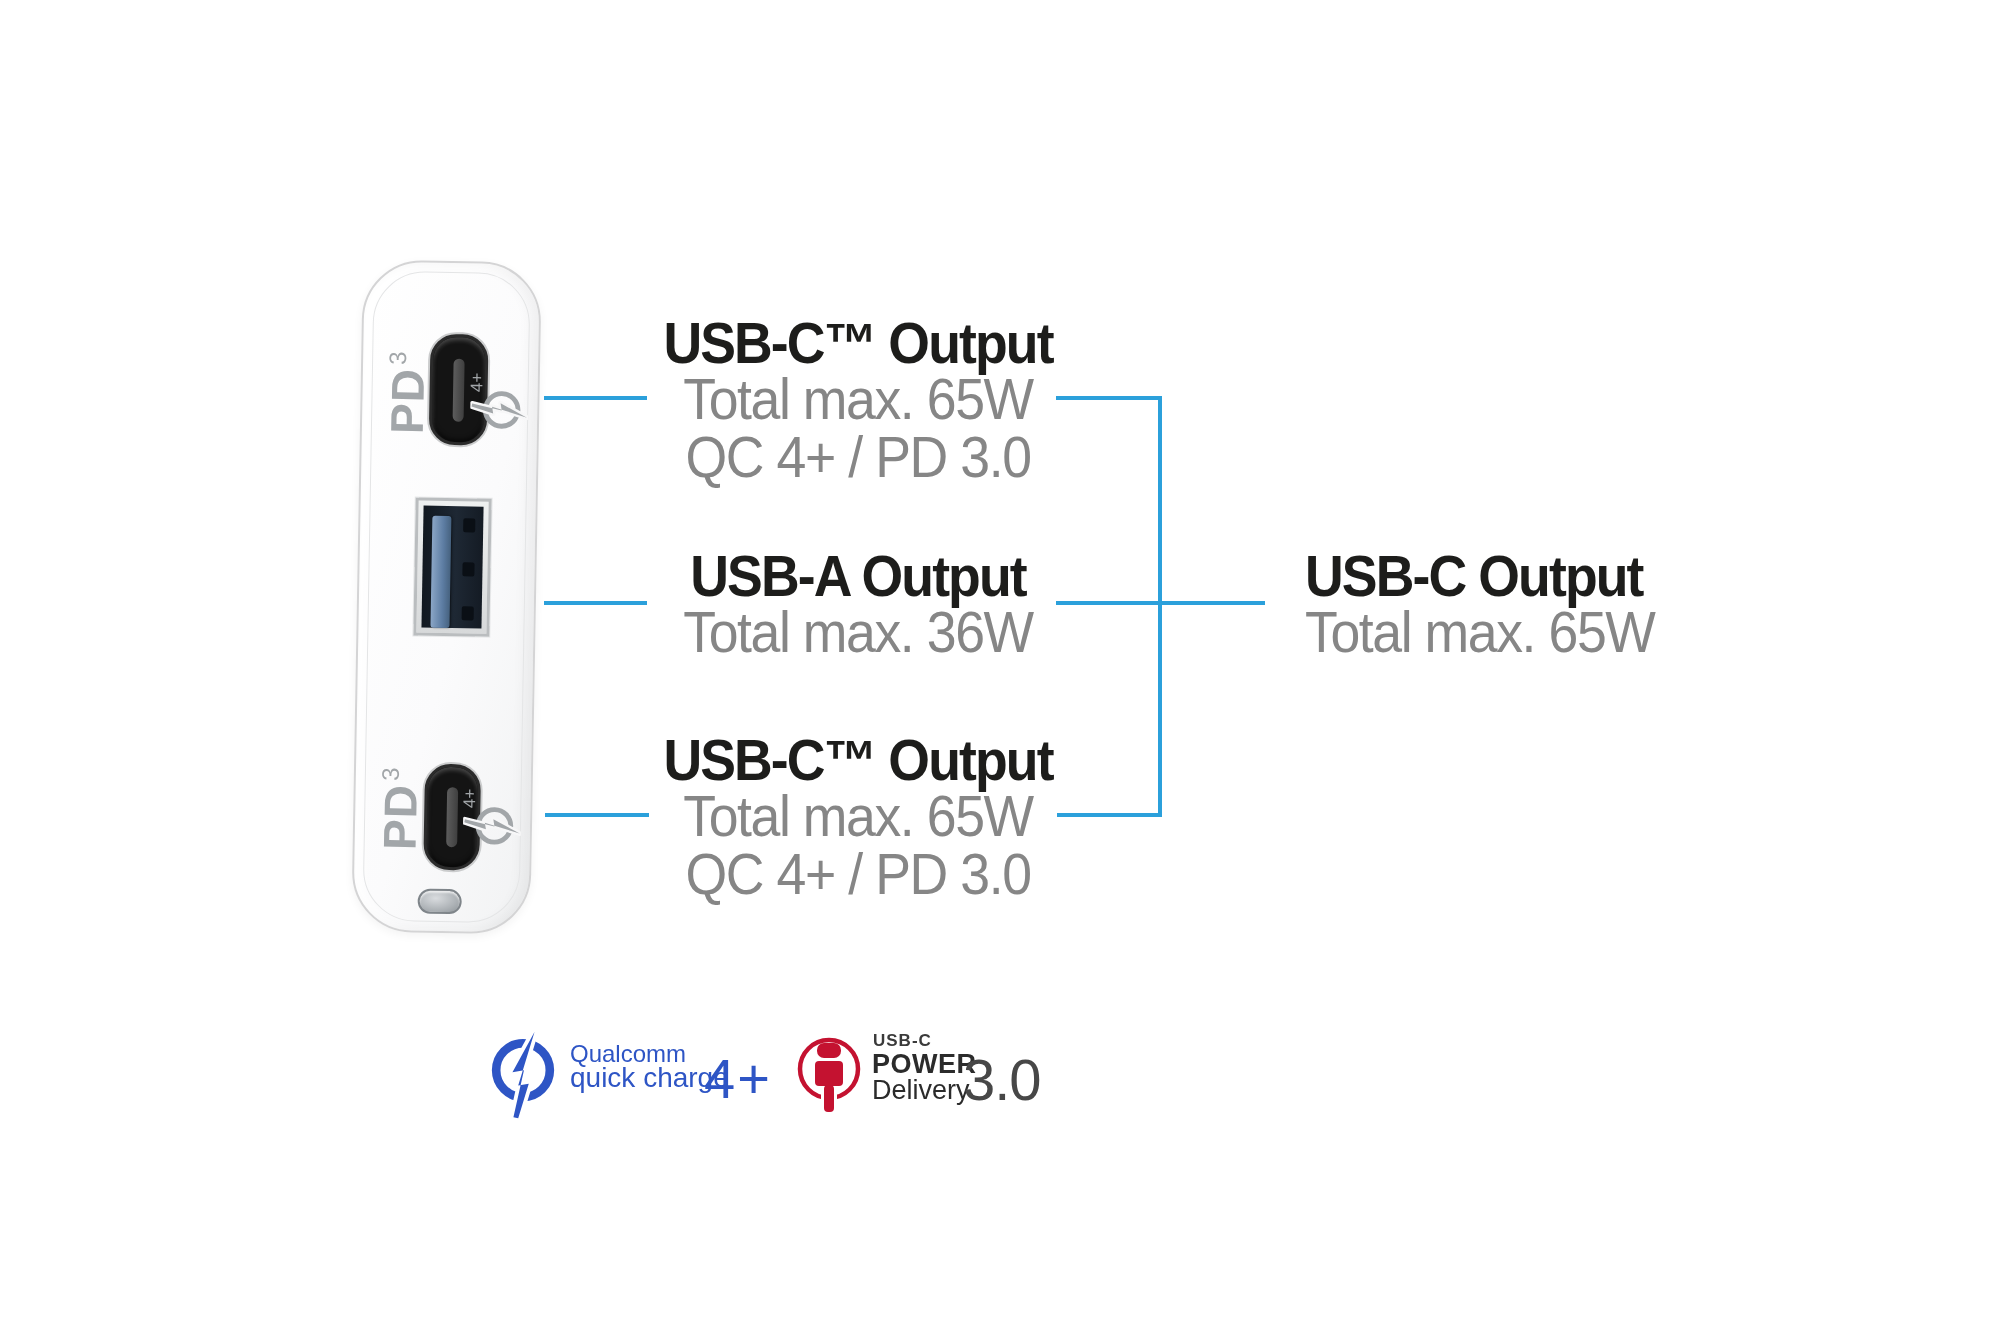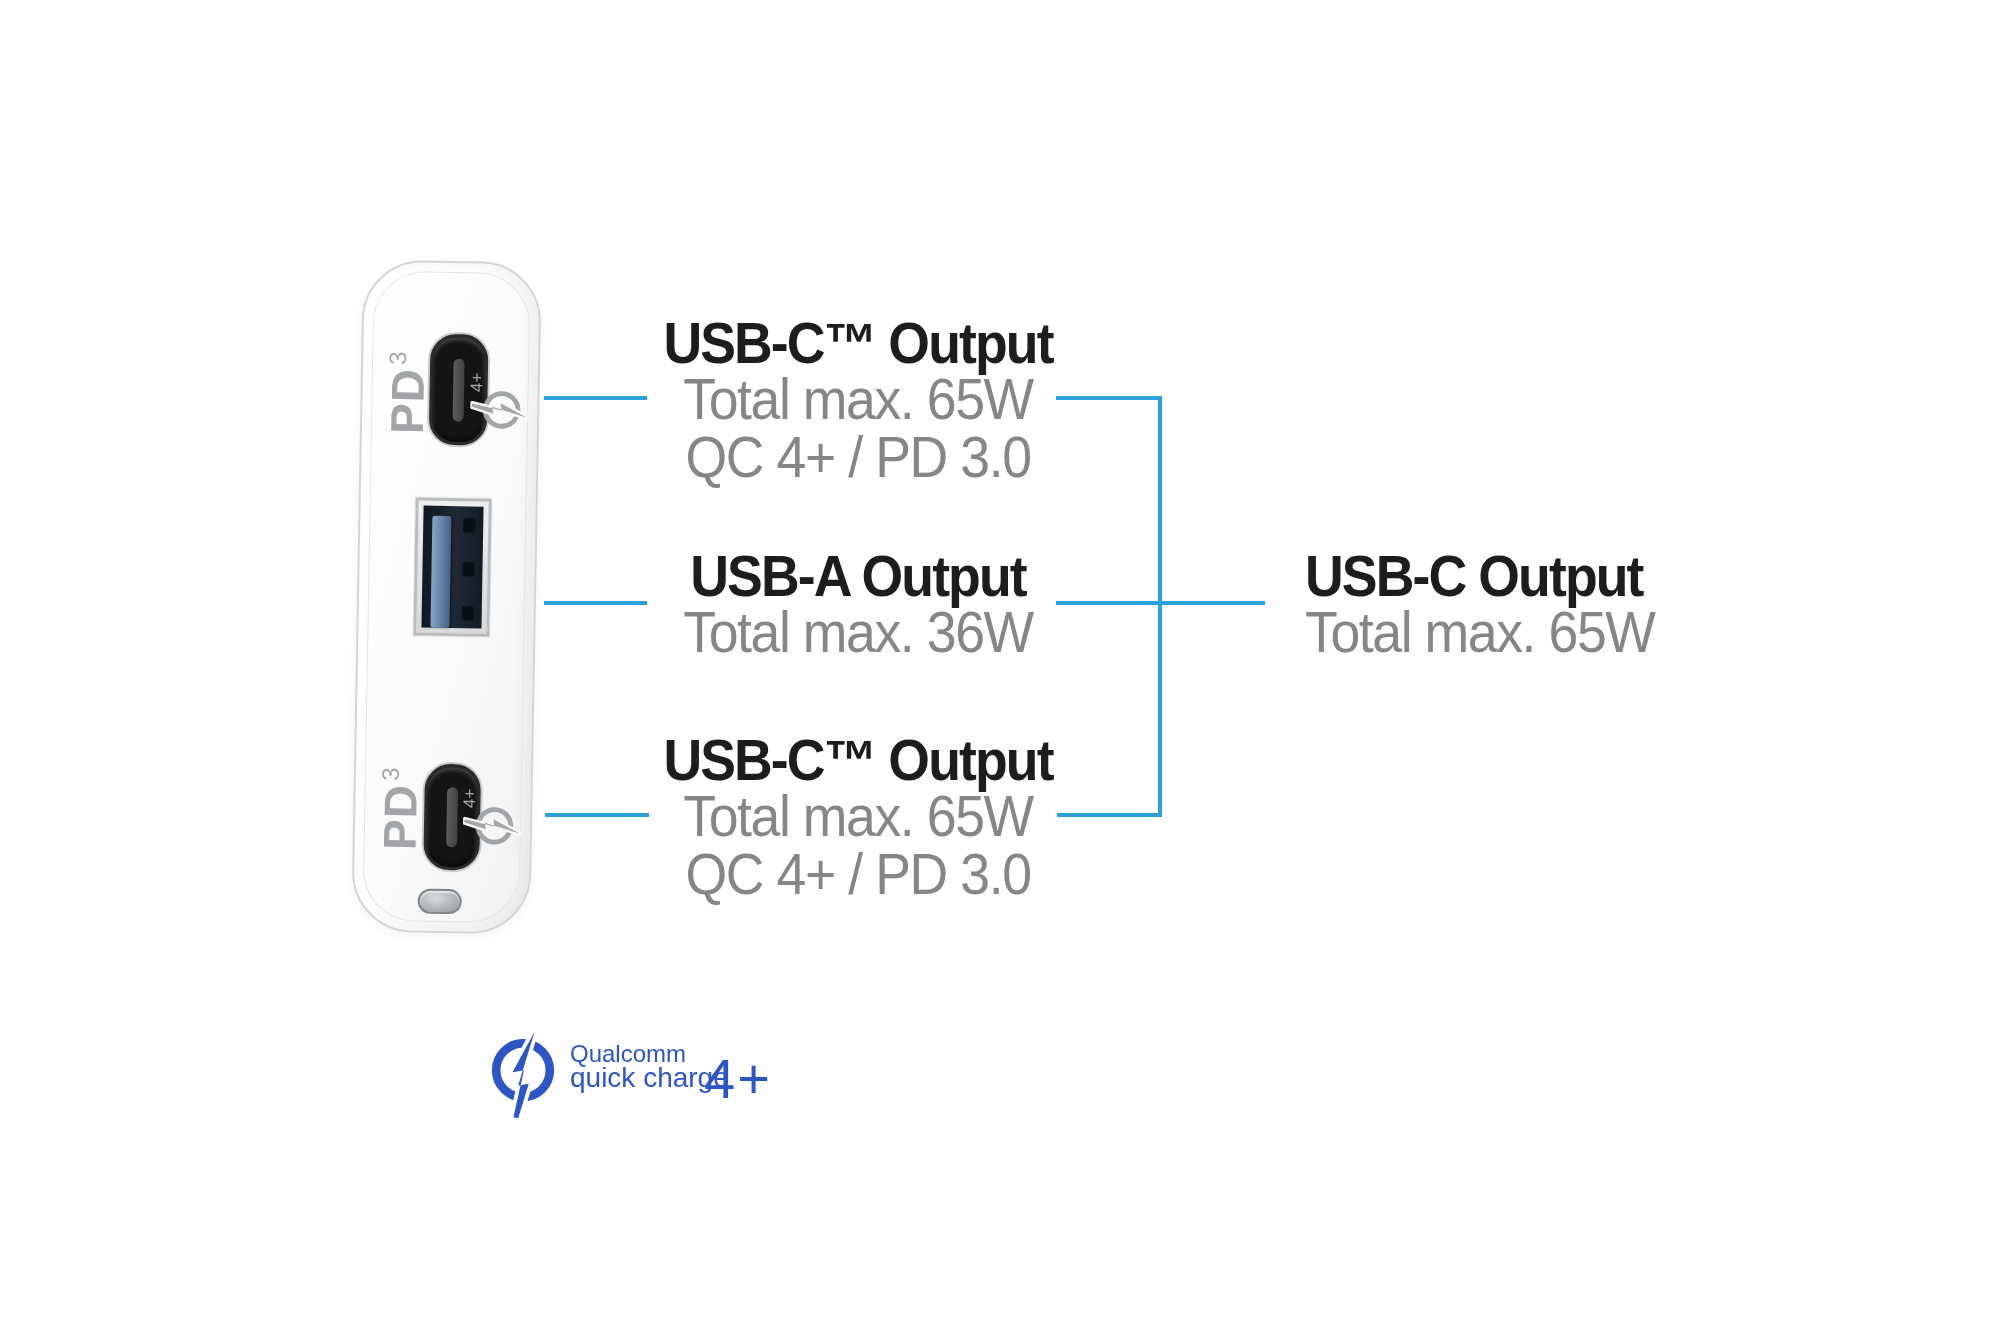--- a/index.html
+++ b/index.html
@@ -159,14 +159,27 @@
     <svg viewBox="0 0 76 96">
       <circle cx="38" cy="42" r="28" fill="none" stroke="var(--c-qc)" stroke-width="9"></circle>
       <path d="M50 2 L27 44 L39 42 L28 91 L33 92 L44 56 L33 58 Z" fill="none" stroke="#ffffff" stroke-width="8" stroke-linejoin="round"></path>
       <path d="M50 2 L27 44 L39 42 L28 91 L33 92 L44 56 L33 58 Z" fill="var(--c-qc)"></path>
     </svg>
     <div class="qc-brand">Qualcomm</div>
     <div class="qc-product">quick charge</div>
     <div class="qc-ver">4+</div>
   </div>
 
+  <div class="pd-logo">
+    <svg viewBox="0 0 66 92">
+      <circle cx="33" cy="46" r="29" fill="none" stroke="var(--c-pd)" stroke-width="4.5"></circle>
+      <rect x="25" y="70" width="16" height="12" fill="#ffffff"></rect>
+      <rect x="21" y="20" width="24" height="15" rx="7" fill="var(--c-pd)"></rect>
+      <rect x="19" y="38" width="28" height="25" rx="4" fill="var(--c-pd)"></rect>
+      <rect x="28" y="62" width="10" height="27" rx="4" fill="var(--c-pd)"></rect>
+    </svg>
+    <div class="pd-conn">USB-C</div>
+    <div class="pd-power">POWER</div>
+    <div class="pd-del">Delivery</div>
+    <div class="pd-ver">3.0</div>
+  </div>
 
 </div>
 
 </body></html>

